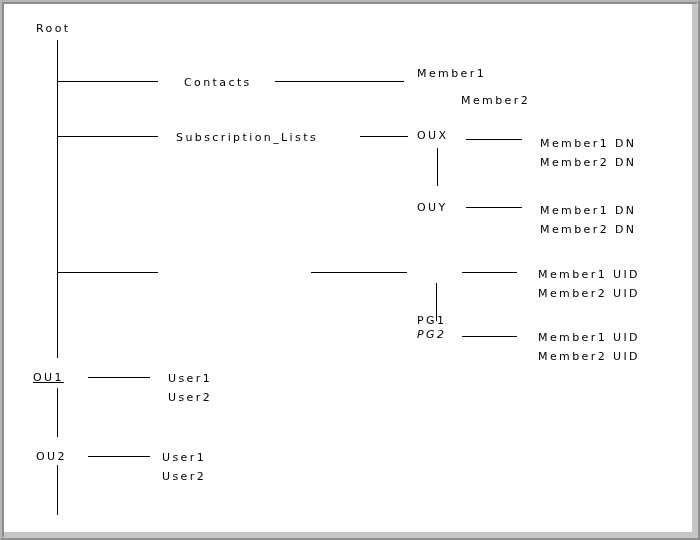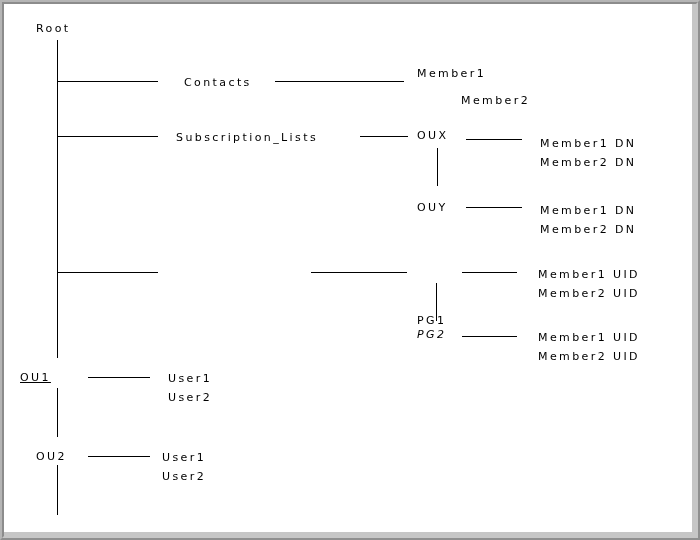--- a/index.html
+++ b/index.html
@@ -103,21 +103,21 @@
     <div class="hline" style="left:462px; top:272px; width:55px;"></div>
     <div class="lbl" style="left:538px; top:265px;">Member1 UID</div>
     <div class="lbl" style="left:538px; top:284px;">Member2 UID</div>
 
     <div class="vline" style="left:436px; top:283px; height:38px;"></div>
     <div class="lbl" style="left:417px; top:325px;font-style:italic;">PG2</div>
     <div class="hline" style="left:462px; top:336px; width:55px;"></div>
     <div class="lbl" style="left:538px; top:328px;">Member1 UID</div>
     <div class="lbl" style="left:538px; top:347px;">Member2 UID</div>
 
-    <div class="lbl" style="left:20px; top:368px;text-decoration:underline;">OU1</div>
+    <div class="lbl" style="left:33px; top:368px;text-decoration:underline;">OU1</div>
     <div class="hline" style="left:88px; top:377px; width:62px;"></div>
     <div class="lbl" style="left:168px; top:369px;">User1</div>
     <div class="lbl" style="left:168px; top:388px;">User2</div>
 
     <div class="vline" style="left:57px; top:388px; height:49px;"></div>
     <div class="lbl" style="left:36px; top:447px;">OU2</div>
     <div class="hline" style="left:88px; top:456px; width:62px;"></div>
     <div class="lbl" style="left:162px; top:448px;">User1</div>
     <div class="lbl" style="left:162px; top:467px;">User2</div>
 

